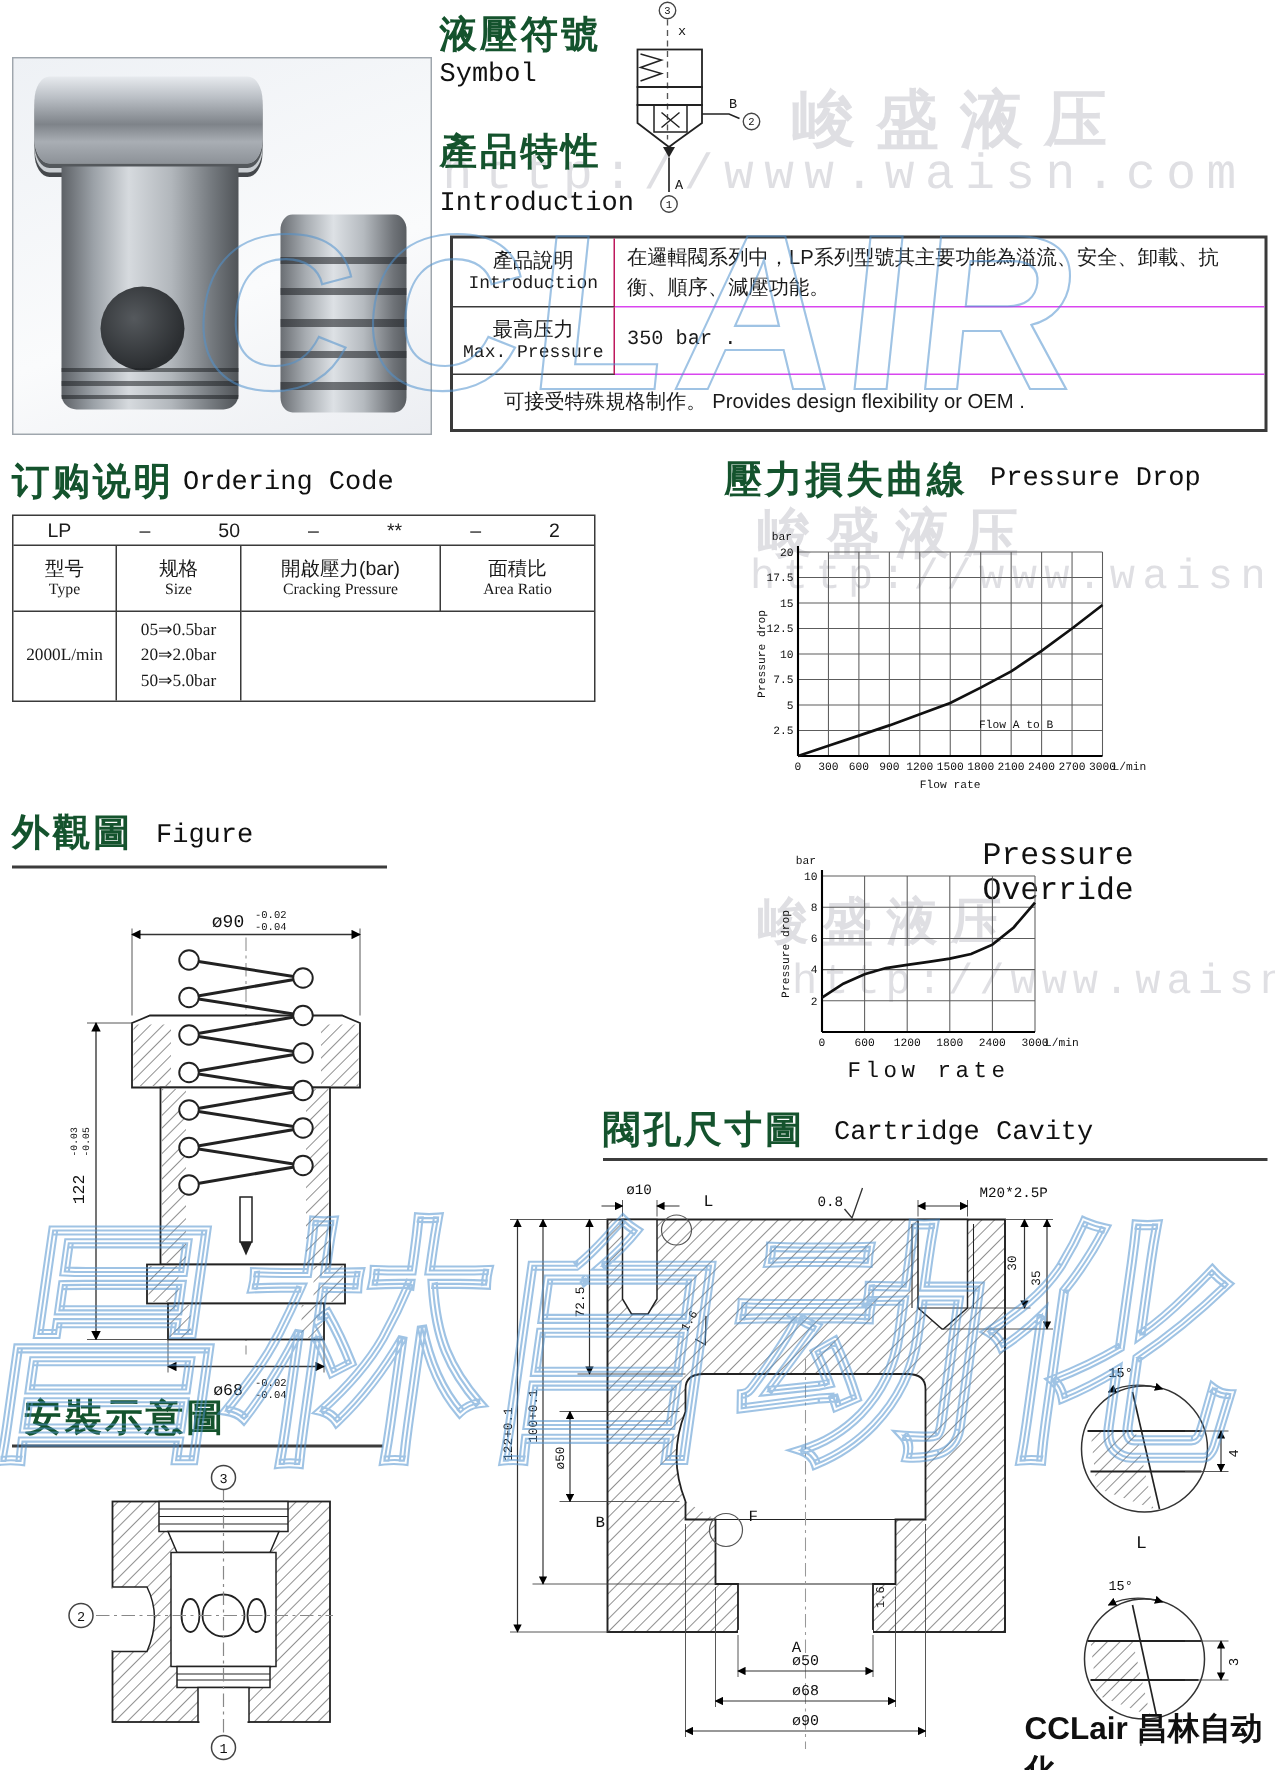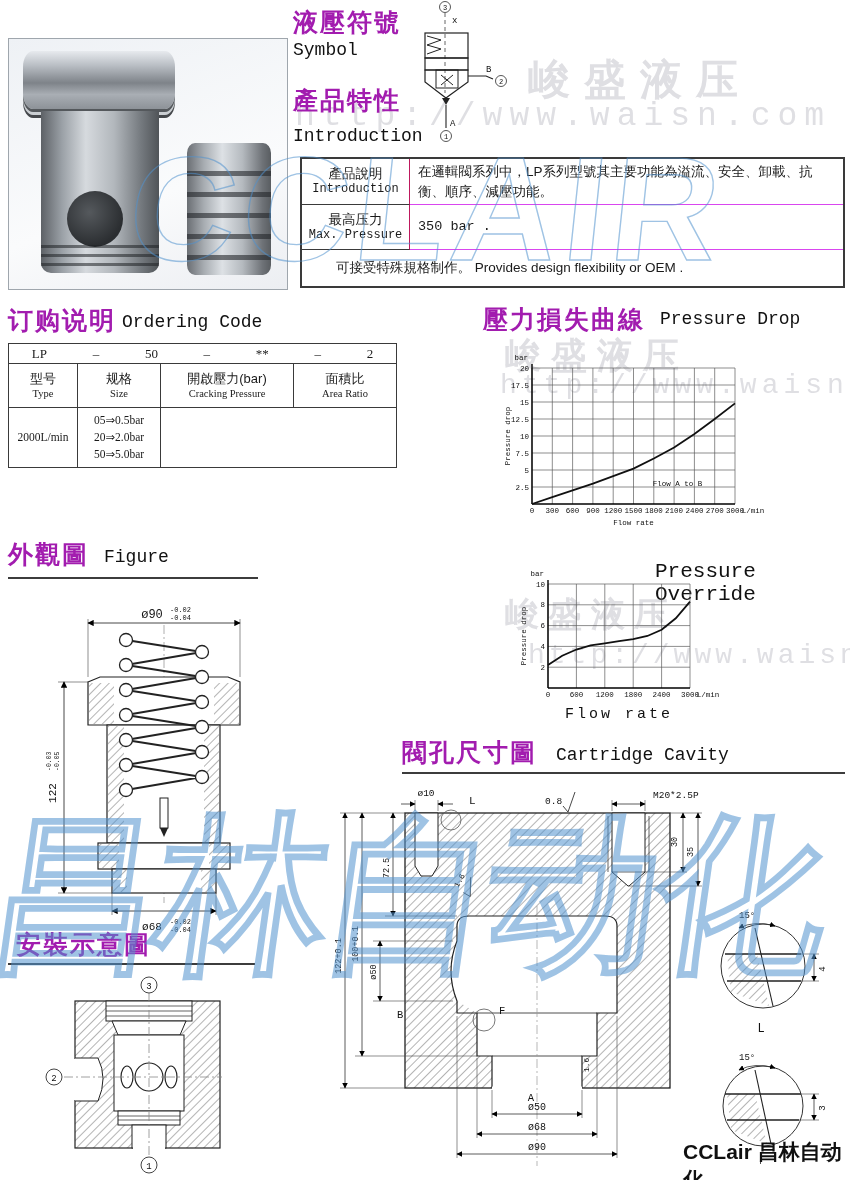--- a/index.html
+++ b/index.html
@@ -1,20 +1,20 @@
 <!DOCTYPE html>
 <html><head>
 <meta charset="utf-8">
 <style>
   html,body{margin:0;padding:0}
   body{width:850px;height:1180px;position:relative;background:#fff;overflow:hidden;
        font-family:"Liberation Sans",sans-serif;color:#1a1a1a}
   .abs{position:absolute}
   .mono{font-family:Liberation Mono, monospace}
-  .sec-zh{font-size:25px;font-weight:700;letter-spacing:2px;color:#a21caf}
+  .sec-zh{font-size:25px;font-weight:700;letter-spacing:2px;color:#14532d}
   .sec-en{font-size:18px;font-family:"Liberation Mono",monospace;color:#111}
   .rule{position:absolute;height:2px;background:#3c3c3c}
   svg text{font-family:"Liberation Mono",monospace;fill:#111}
   svg .tick{font-size:7.5px}
   svg .xlab-big{font-size:15px;letter-spacing:3px}
   
   .photo{left:8px;top:38px;width:278px;height:250px;border:1px solid #9fa6ad;
          background:linear-gradient(160deg,#eef1f5,#fafbfc 60%,#eceef2);overflow:hidden}
   .ph-flange{position:absolute;left:14px;top:12px;width:152px;height:58px;border-radius:10px/16px;
       background:linear-gradient(180deg,#e7eaee 0%,#b9bec4 25%,#7e8389 55%,#a9aeb4 75%,#8d9298 100%);
@@ -36,21 +36,21 @@
       justify-content:center;align-items:center;text-align:left;line-height:1.2}
   .iv{border-bottom:1px solid #d946ef;display:flex;flex-direction:column;justify-content:center;
       padding:2px 8px;line-height:1.45}
   .inote{grid-column:1/3;display:flex;align-items:center;padding-left:34px}
   .lab-zh{font-size:13.5px}
   .lab-en{font-size:12px;font-family:"Liberation Mono",monospace}
   
   .otable{left:8px;top:343px;width:389px;height:125px;border:1.5px solid #3a3a3a;display:grid;
           grid-template-columns:69px 83px 133px 1fr;grid-template-rows:20px 44px 1fr;box-sizing:border-box}
   .ocode{grid-column:1/5;display:flex;justify-content:space-around;align-items:center;
-         border-bottom:1px solid #3a3a3a;font-size:13px;font-family:Liberation Serif, serif}
+         border-bottom:1px solid #3a3a3a;font-size:13px;font-family:Liberation Sans, sans-serif}
   .oh,.ov{border-right:1px solid #3a3a3a;display:flex;flex-direction:column;justify-content:center;
           align-items:center;text-align:center;line-height:1.25}
   .oh{border-bottom:1px solid #3a3a3a}
   .oh:nth-of-type(5),.ov.last{border-right:none}
   .oh-zh{font-size:13px}
   .oh-en{font-size:10.5px;font-family:Liberation Serif, serif}
   .ov-line{font-size:11.5px;font-family:Liberation Serif, serif;line-height:1.5}
   .ov-zh{font-size:12px;line-height:1.35}
   
   .wm-outline{color:transparent;-webkit-text-stroke:1.4px rgba(80,145,205,.55);font-weight:700;

